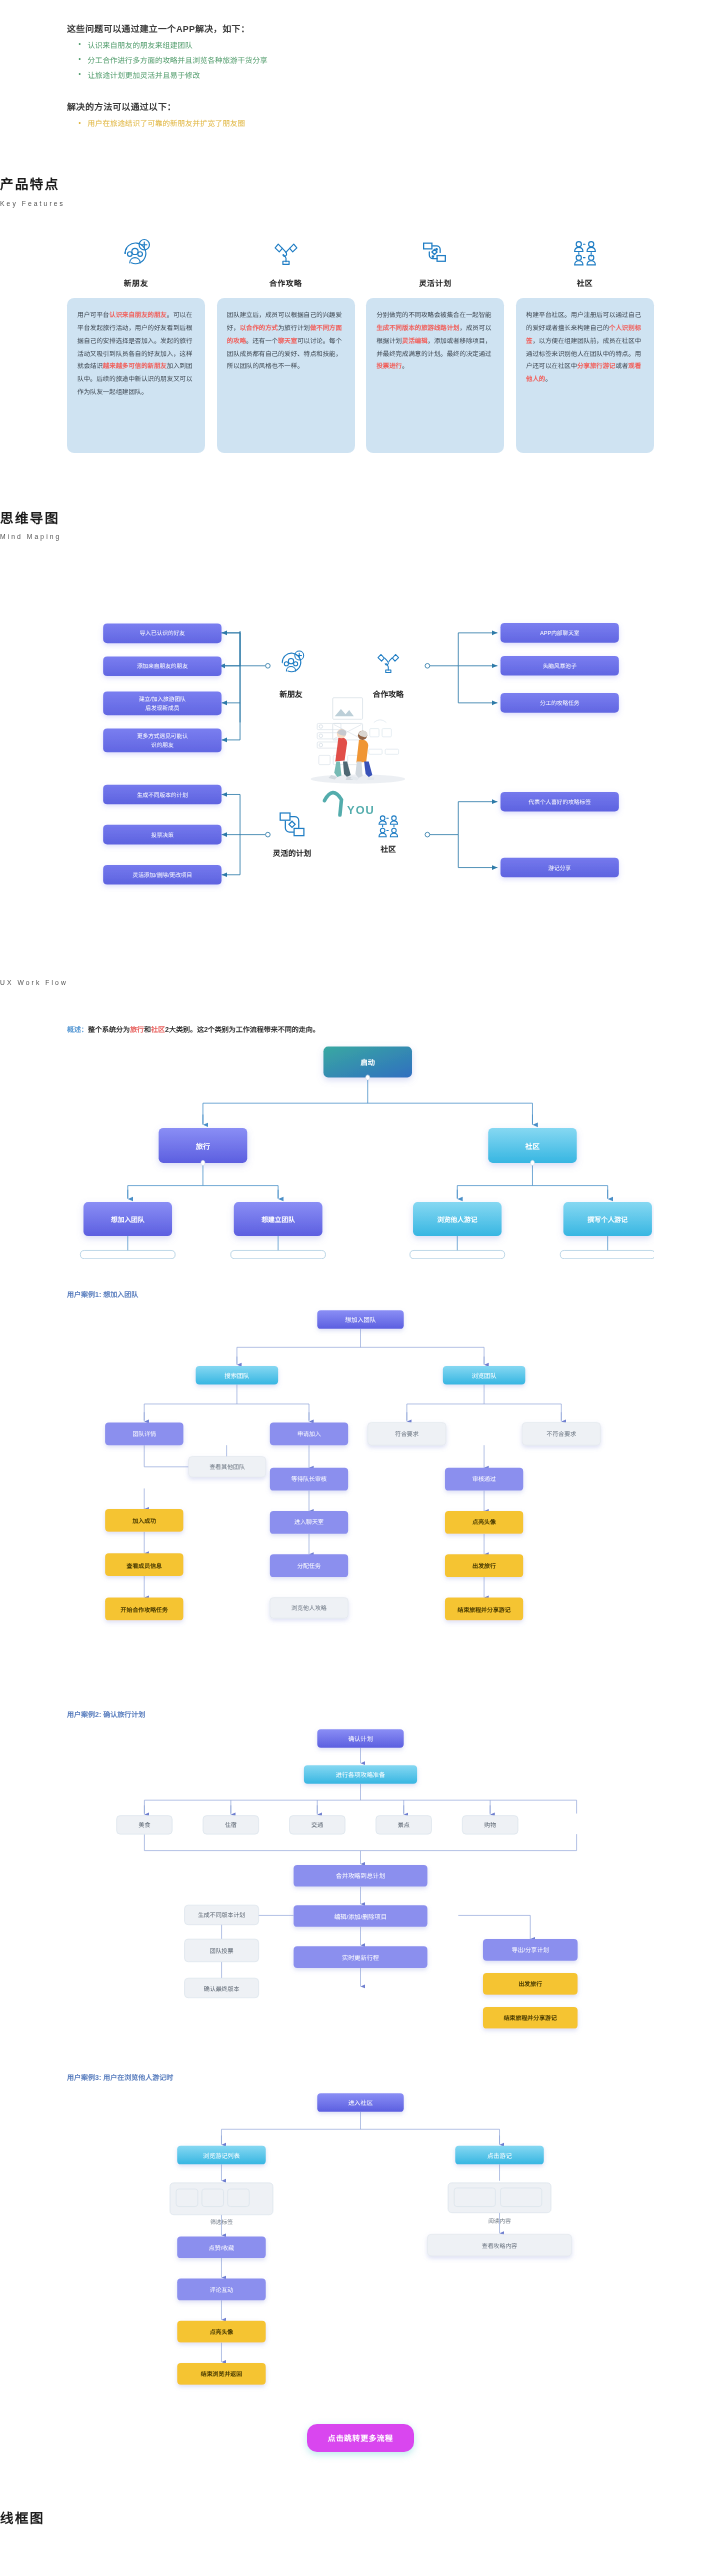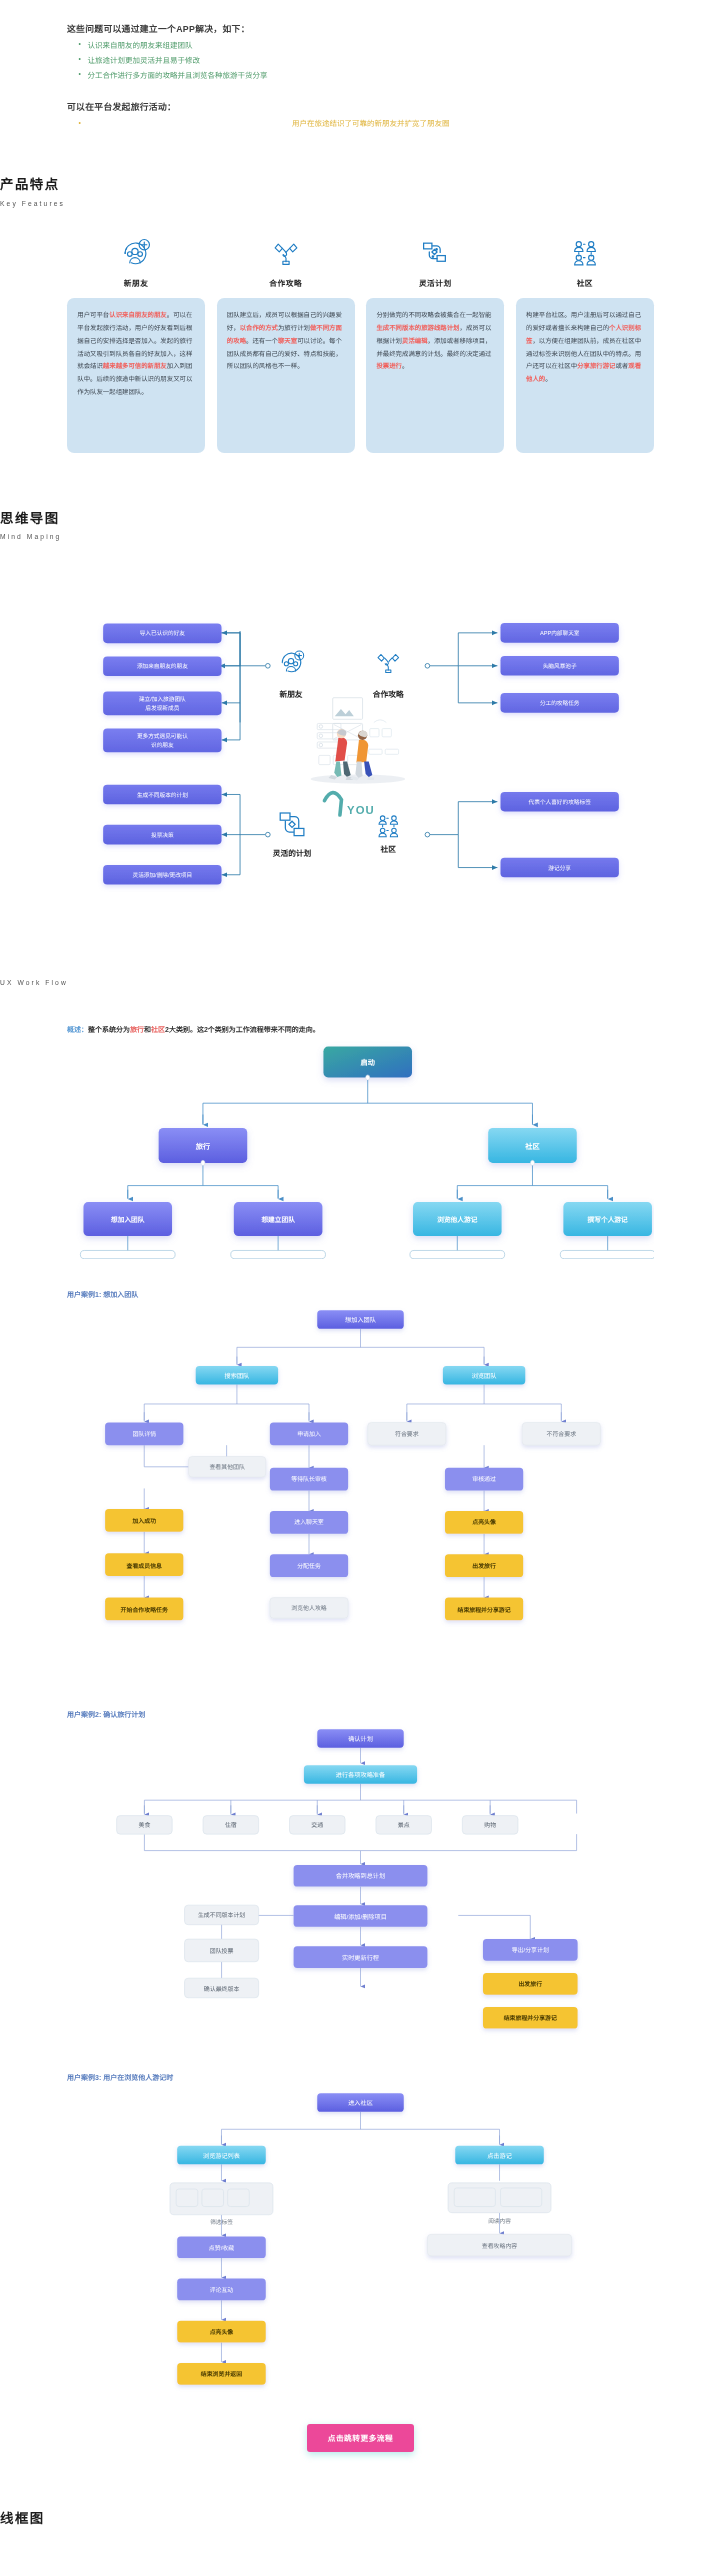--- a/index.html
+++ b/index.html
@@ -21,21 +21,21 @@
     margin:6.2px 0 3.1px 0;
   }
   .intro-list { list-style:none; margin:0 0 0 9.3px; padding:0; }
   .intro-list li {
     font-size:7.5px; font-weight:400; line-height:2.0; position:relative; padding-left:11.3px;
   }
   .intro-list li:before {
     content:"•"; position:absolute; left:2.1px; top:-0.5px; font-size:6.7px;
   }
   .green li, .green li:before { color:#4f9b6a; }
-  .gold li, .gold li:before { color:#e0b53d;text-align:center; }
+  .gold li, .gold li:before { color:#e0b53d; }
   .intro-gap { height:11.3px; }
 
   
   .sec-title { text-align:left; }
   .sec-title .zh {
     font-size:13.4px; font-weight:700; color:#1c1c1c; letter-spacing:1.5px; line-height:1.5;
   }
   .sec-title .en {
     font-size:6.7px; color:#555; letter-spacing:2.1px; margin-top:3.1px; line-height:1.6;
   }
@@ -78,45 +78,45 @@
   .wf-desc .lbl { color:#5b9bd5; }
   .wf-desc .rd { color:#e8615e; }
   .case-label {
     font-size:7px; font-weight:700; color:#5b7fbf; margin:30px 0 4.1px 0;
   }
   .flow-svg { display:block; margin:0 auto; }
 
   
   .cta-wrap { text-align:center; padding:29px 0 0 0; }
   .cta-btn {
-    display:inline-block; background:#ec4899; color:#fff; border:none;
+    display:inline-block; background:#d946ef; color:#fff; border:none;
     font-size:7.7px; font-weight:700; letter-spacing:0.5px;
-    padding:8.2px 20.6px; border-radius:3px; cursor:pointer;
+    padding:8.2px 20.6px; border-radius:10px; cursor:pointer;
     box-shadow:0 2.6px 7.2px rgba(61,191,199,.35);
     font-family:"Liberation Sans",sans-serif;
   }
 
   
   .wf2-sec { padding:57px 0 20.6px 0; }
 </style>
 </head>
 <body>
 
 <div class="page">
 
   <section class="intro">
     <div class="intro-inner">
       <div class="intro-head">这些问题可以通过建立一个APP解决，如下：</div>
       <ul class="intro-list green">
         <li>认识来自朋友的朋友来组建团队</li>
+        <li>分工合作进行多方面的攻略并且浏览各种旅游干货分享</li>
         <li>让旅途计划更加灵活并且易于修改</li>
-        <li>分工合作进行多方面的攻略并且浏览各种旅游干货分享</li>
       </ul>
       <div class="intro-gap"></div>
-      <div class="intro-head">可以在平台发起旅行活动：</div>
+      <div class="intro-head">解决的方法可以通过以下：</div>
       <ul class="intro-list gold">
         <li>用户在旅途结识了可靠的新朋友并扩宽了朋友圈</li>
       </ul>
     </div>
   </section>
 
   <section class="features">
     <div class="sec-title">
       <div class="zh">产品特点</div>
       <div class="en">Key Features</div>

